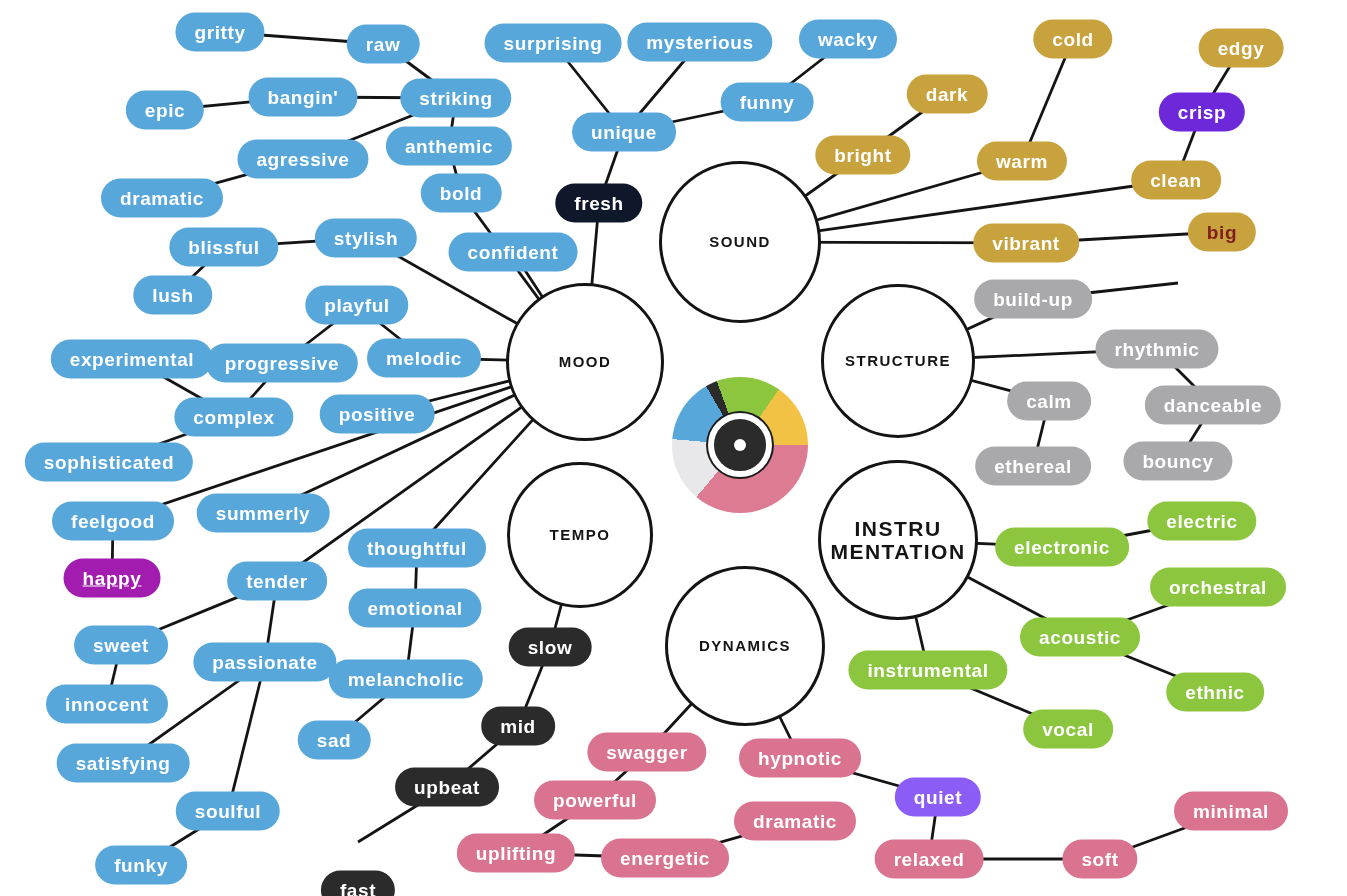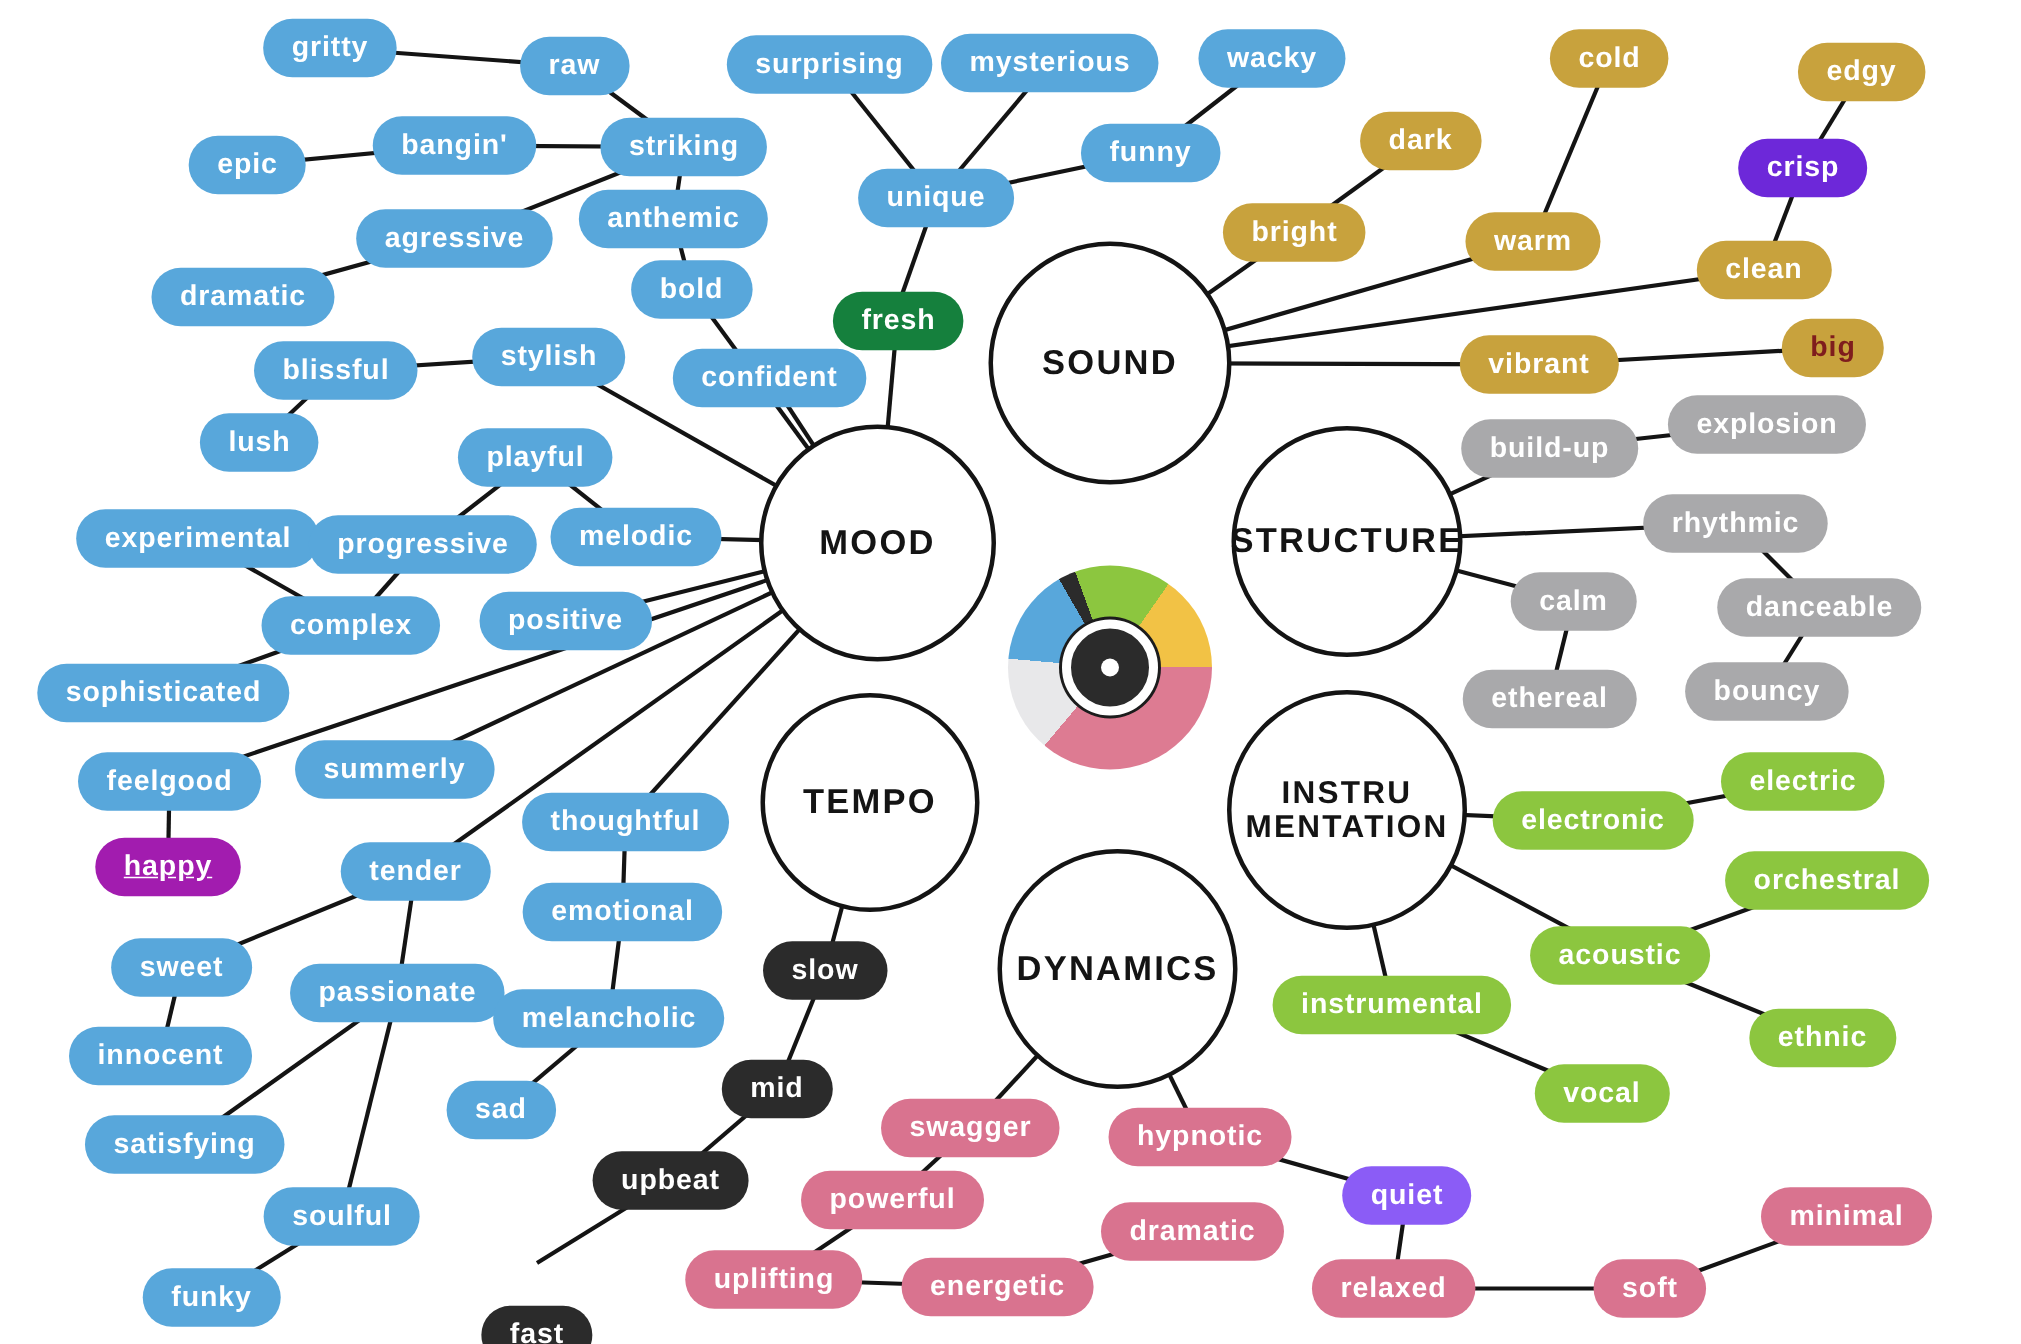--- a/index.html
+++ b/index.html
@@ -12,21 +12,21 @@
     position:absolute;z-index:2;transform:translate(-50%,-50%);
     height:39px;line-height:39px;padding:0 19px;border-radius:20px;
     color:#ffffff;font-size:19px;font-weight:700;letter-spacing:0.6px;
     white-space:nowrap;text-align:center;
   }
   .category{
     position:absolute;z-index:2;transform:translate(-50%,-50%);
     background:#ffffff;border:3px solid #141414;border-radius:50%;
     display:flex;align-items:center;justify-content:center;
     color:#141414;font-weight:700;letter-spacing:1.5px;text-align:center;
-    font-size:23px;line-height:1.1;
+    font-size:15px;line-height:1.1;
   }
   #vinyl{
     position:absolute;z-index:1;transform:translate(-50%,-50%);border-radius:50%;
   }
   #vinyl-hub{
     position:absolute;left:50%;top:50%;transform:translate(-50%,-50%);
     border-radius:50%;background:#2b2b2b;border:6px solid #ffffff;
     box-shadow:0 0 0 2px #1c1c1c;
   }
   #vinyl-dot{
@@ -129,21 +129,21 @@
     <div class="pill" style="left: 848px; top: 39px; background: rgb(88, 167, 219); color: rgb(255, 255, 255);">wacky</div>
     <div class="pill" style="left: 165px; top: 110px; background: rgb(88, 167, 219); color: rgb(255, 255, 255);">epic</div>
     <div class="pill" style="left: 303px; top: 97px; background: rgb(88, 167, 219); color: rgb(255, 255, 255);">bangin'</div>
     <div class="pill" style="left: 456px; top: 98px; background: rgb(88, 167, 219); color: rgb(255, 255, 255);">striking</div>
     <div class="pill" style="left: 767px; top: 102px; background: rgb(88, 167, 219); color: rgb(255, 255, 255);">funny</div>
     <div class="pill" style="left: 303px; top: 159px; background: rgb(88, 167, 219); color: rgb(255, 255, 255);">agressive</div>
     <div class="pill" style="left: 449px; top: 146px; background: rgb(88, 167, 219); color: rgb(255, 255, 255);">anthemic</div>
     <div class="pill" style="left: 624px; top: 132px; background: rgb(88, 167, 219); color: rgb(255, 255, 255);">unique</div>
     <div class="pill" style="left: 162px; top: 198px; background: rgb(88, 167, 219); color: rgb(255, 255, 255);">dramatic</div>
     <div class="pill" style="left: 461px; top: 193px; background: rgb(88, 167, 219); color: rgb(255, 255, 255);">bold</div>
-    <div class="pill" style="left: 599px; top: 214px; background: #15803d; color: rgb(255, 255, 255);">fresh</div>
+    <div class="pill" style="left: 599px; top: 203px; background: #0f172a; color: rgb(255, 255, 255);">fresh</div>
     <div class="pill" style="left: 513px; top: 252px; background: rgb(88, 167, 219); color: rgb(255, 255, 255);">confident</div>
     <div class="pill" style="left: 224px; top: 247px; background: rgb(88, 167, 219); color: rgb(255, 255, 255);">blissful</div>
     <div class="pill" style="left: 366px; top: 238px; background: rgb(88, 167, 219); color: rgb(255, 255, 255);">stylish</div>
     <div class="pill" style="left: 173px; top: 295px; background: rgb(88, 167, 219); color: rgb(255, 255, 255);">lush</div>
     <div class="pill" style="left: 357px; top: 305px; background: rgb(88, 167, 219); color: rgb(255, 255, 255);">playful</div>
     <div class="pill" style="left: 132px; top: 359px; background: rgb(88, 167, 219); color: rgb(255, 255, 255);">experimental</div>
     <div class="pill" style="left: 282px; top: 363px; background: rgb(88, 167, 219); color: rgb(255, 255, 255);">progressive</div>
     <div class="pill" style="left: 424px; top: 358px; background: rgb(88, 167, 219); color: rgb(255, 255, 255);">melodic</div>
     <div class="pill" style="left: 234px; top: 417px; background: rgb(88, 167, 219); color: rgb(255, 255, 255);">complex</div>
     <div class="pill" style="left: 377px; top: 414px; background: rgb(88, 167, 219); color: rgb(255, 255, 255);">positive</div>
@@ -165,21 +165,20 @@
     <div class="pill" style="left: 1073px; top: 39px; background: rgb(200, 162, 61); color: rgb(255, 255, 255);">cold</div>
     <div class="pill" style="left: 1241px; top: 48px; background: rgb(200, 162, 61); color: rgb(255, 255, 255);">edgy</div>
     <div class="pill" style="left: 947px; top: 94px; background: rgb(200, 162, 61); color: rgb(255, 255, 255);">dark</div>
     <div class="pill" style="left: 1202px; top: 112px; background: #6d28d9; color: rgb(255, 255, 255);">crisp</div>
     <div class="pill" style="left: 863px; top: 155px; background: rgb(200, 162, 61); color: rgb(255, 255, 255);">bright</div>
     <div class="pill" style="left: 1022px; top: 161px; background: rgb(200, 162, 61); color: rgb(255, 255, 255);">warm</div>
     <div class="pill" style="left: 1176px; top: 180px; background: rgb(200, 162, 61); color: rgb(255, 255, 255);">clean</div>
     <div class="pill" style="left: 1026px; top: 243px; background: rgb(200, 162, 61); color: rgb(255, 255, 255); text-align: center;">vibrant</div>
     <div class="pill" style="left: 1222px; top: 232px; background: rgb(200, 162, 61); color: #7f1d1d;">big</div>
     <div class="pill" style="left: 1033px; top: 299px; background: rgb(169, 169, 171); color: rgb(255, 255, 255);">build-up</div>
-    <div class="pill" style="left: 1178px; top: 283px; background: rgb(169, 169, 171); color: rgb(255, 255, 255);">explosion</div>
     <div class="pill" style="left: 1157px; top: 349px; background: rgb(169, 169, 171); color: rgb(255, 255, 255);">rhythmic</div>
     <div class="pill" style="left: 1049px; top: 401px; background: rgb(169, 169, 171); color: rgb(255, 255, 255);">calm</div>
     <div class="pill" style="left: 1213px; top: 405px; background: rgb(169, 169, 171); color: rgb(255, 255, 255);">danceable</div>
     <div class="pill" style="left: 1033px; top: 466px; background: rgb(169, 169, 171); color: rgb(255, 255, 255);">ethereal</div>
     <div class="pill" style="left: 1178px; top: 461px; background: rgb(169, 169, 171); color: rgb(255, 255, 255);">bouncy</div>
     <div class="pill" style="left: 1202px; top: 521px; background: rgb(140, 198, 63); color: rgb(255, 255, 255); text-align: center;">electric</div>
     <div class="pill" style="left: 1062px; top: 547px; background: rgb(140, 198, 63); color: rgb(255, 255, 255);">electronic</div>
     <div class="pill" style="left: 1218px; top: 587px; background: rgb(140, 198, 63); color: rgb(255, 255, 255);">orchestral</div>
     <div class="pill" style="left: 1080px; top: 637px; background: rgb(140, 198, 63); color: rgb(255, 255, 255);">acoustic</div>
     <div class="pill" style="left: 928px; top: 670px; background: rgb(140, 198, 63); color: rgb(255, 255, 255);">instrumental</div>

